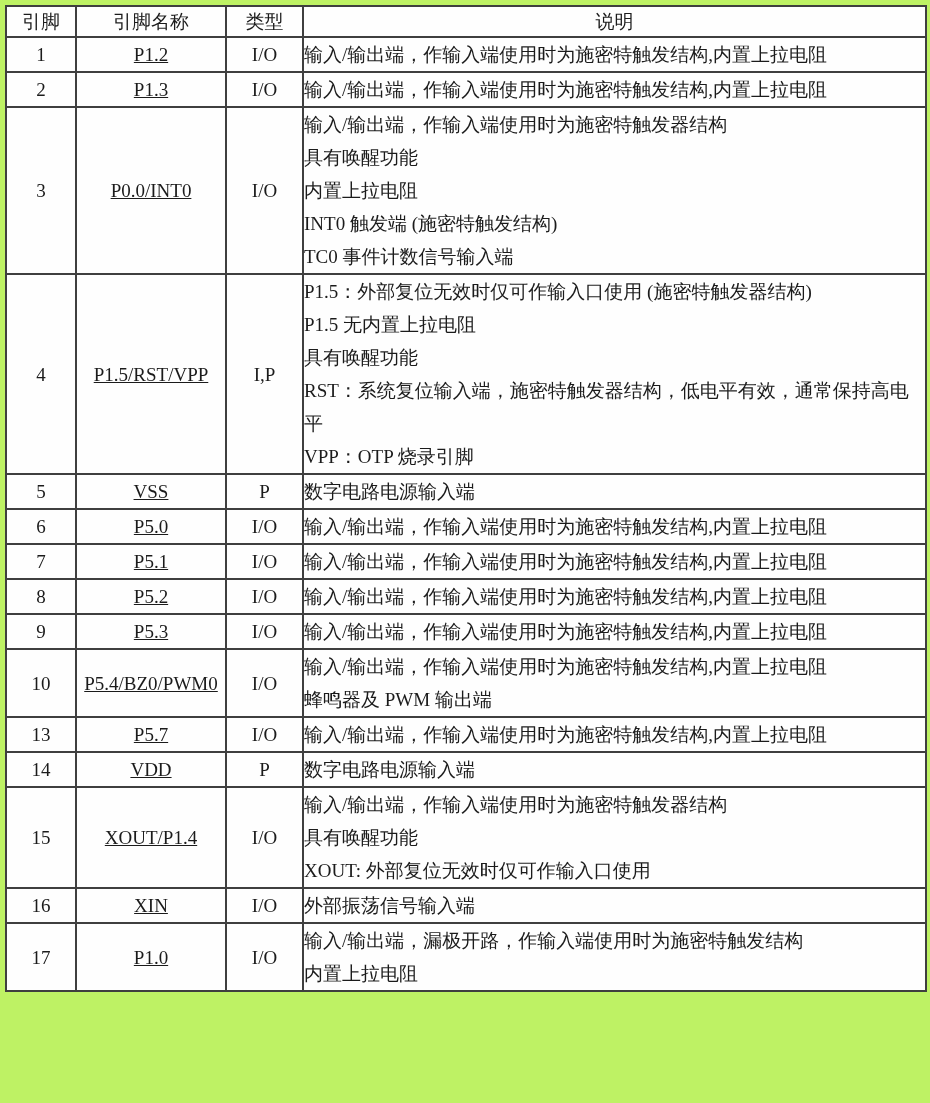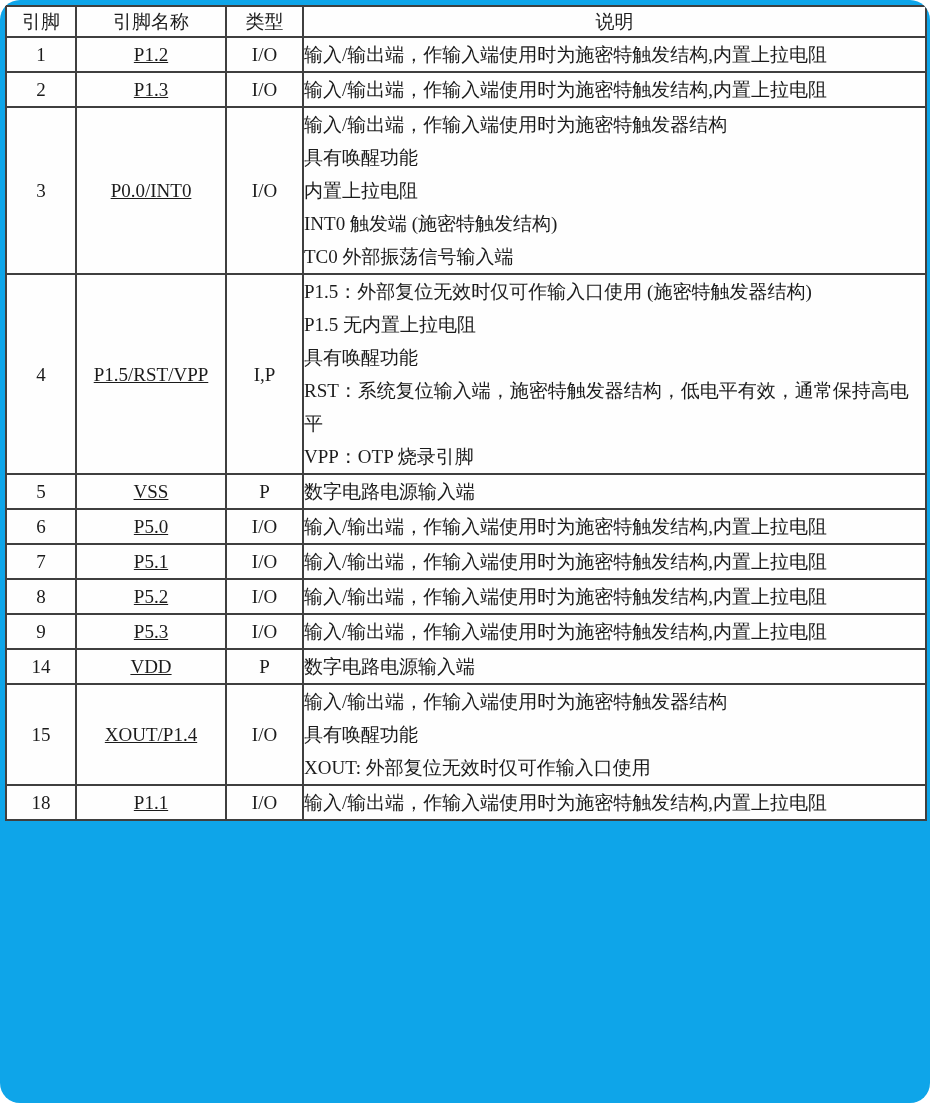--- a/index.html
+++ b/index.html
@@ -5,23 +5,22 @@
   html, body {
     margin: 0;
     padding: 0;
     background: #ffffff;
   }
   .page {
     width: 930px;
     height: 1103px;
     box-sizing: border-box;
     padding: 5px;
-    background: #0ea5e9;
+    background: #bef264;
     overflow: hidden;
-    border-radius: 20px;
   }
   table.pin-table {
     width: 920px;
     border-collapse: collapse;
     table-layout: fixed;
     font-family: "Liberation Serif", "DejaVu Serif", serif;
     font-size: 19px;
     color: #1b1b1b;
   }
   table.pin-table th,
@@ -95,21 +94,21 @@
         </tr>
         <tr>
           <td class="c-pin">3</td>
           <td class="c-name">P0.0/INT0</td>
           <td class="c-type">I/O</td>
           <td class="c-desc">
             <div class="desc-line">输入/输出端，作输入端使用时为施密特触发器结构</div>
             <div class="desc-line">具有唤醒功能</div>
             <div class="desc-line">内置上拉电阻</div>
             <div class="desc-line">INT0 触发端 (施密特触发结构)</div>
-            <div class="desc-line">TC0 外部振荡信号输入端</div>
+            <div class="desc-line">TC0 事件计数信号输入端</div>
           </td>
         </tr>
         <tr>
           <td class="c-pin">4</td>
           <td class="c-name">P1.5/RST/VPP</td>
           <td class="c-type">I,P</td>
           <td class="c-desc">
             <div class="desc-line">P1.5：外部复位无效时仅可作输入口使用 (施密特触发器结构)</div>
             <div class="desc-line">P1.5 无内置上拉电阻</div>
             <div class="desc-line">具有唤醒功能</div>
@@ -151,40 +150,66 @@
         </tr>
         <tr>
           <td class="c-pin">9</td>
           <td class="c-name">P5.3</td>
           <td class="c-type">I/O</td>
           <td class="c-desc">
             <div class="desc-line">输入/输出端，作输入端使用时为施密特触发结构,内置上拉电阻</div>
           </td>
         </tr>
         <tr>
+          <td class="c-pin">10</td>
+          <td class="c-name">P5.4/BZ0/PWM0</td>
+          <td class="c-type">I/O</td>
+          <td class="c-desc">
+            <div class="desc-line">输入/输出端，作输入端使用时为施密特触发结构,内置上拉电阻</div>
+            <div class="desc-line">蜂鸣器及 PWM 输出端</div>
+          </td>
+        </tr>
+        <tr>
+          <td class="c-pin">13</td>
+          <td class="c-name">P5.7</td>
+          <td class="c-type">I/O</td>
+          <td class="c-desc">
+            <div class="desc-line">输入/输出端，作输入端使用时为施密特触发结构,内置上拉电阻</div>
+          </td>
+        </tr>
+        <tr>
           <td class="c-pin">14</td>
           <td class="c-name">VDD</td>
           <td class="c-type">P</td>
           <td class="c-desc">
             <div class="desc-line">数字电路电源输入端</div>
           </td>
         </tr>
         <tr>
           <td class="c-pin">15</td>
           <td class="c-name">XOUT/P1.4</td>
           <td class="c-type">I/O</td>
           <td class="c-desc">
             <div class="desc-line">输入/输出端，作输入端使用时为施密特触发器结构</div>
             <div class="desc-line">具有唤醒功能</div>
             <div class="desc-line">XOUT: 外部复位无效时仅可作输入口使用</div>
           </td>
         </tr>
         <tr>
-          <td class="c-pin">18</td>
-          <td class="c-name">P1.1</td>
-          <td class="c-type">I/O</td>
-          <td class="c-desc">
-            <div class="desc-line">输入/输出端，作输入端使用时为施密特触发结构,内置上拉电阻</div>
+          <td class="c-pin">16</td>
+          <td class="c-name">XIN</td>
+          <td class="c-type">I/O</td>
+          <td class="c-desc">
+            <div class="desc-line">外部振荡信号输入端</div>
+          </td>
+        </tr>
+        <tr>
+          <td class="c-pin">17</td>
+          <td class="c-name">P1.0</td>
+          <td class="c-type">I/O</td>
+          <td class="c-desc">
+            <div class="desc-line">输入/输出端，漏极开路，作输入端使用时为施密特触发结构</div>
+            <div class="desc-line">内置上拉电阻</div>
           </td>
         </tr>
       </tbody>
   </table>
 </div>
 
 </body></html>

